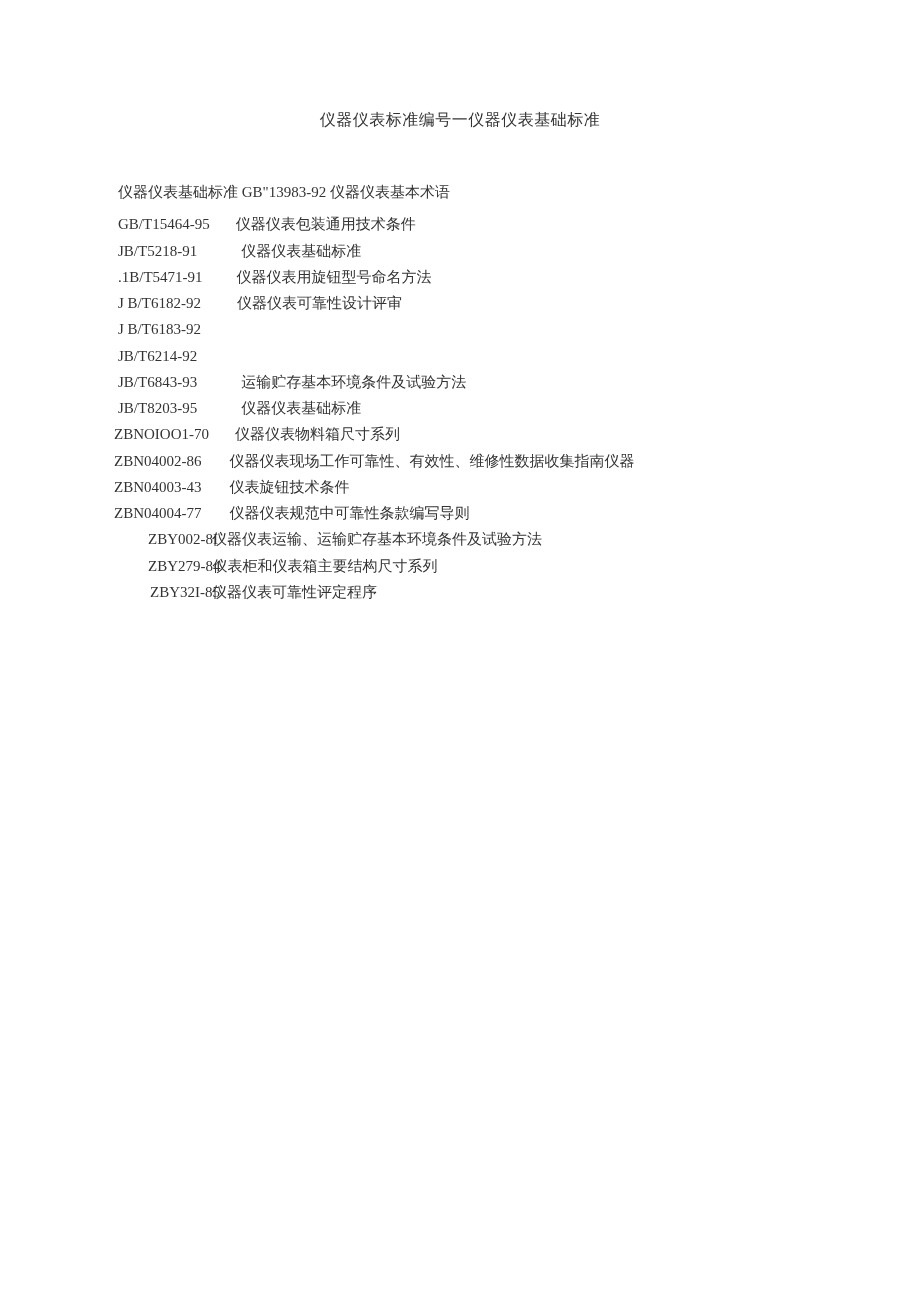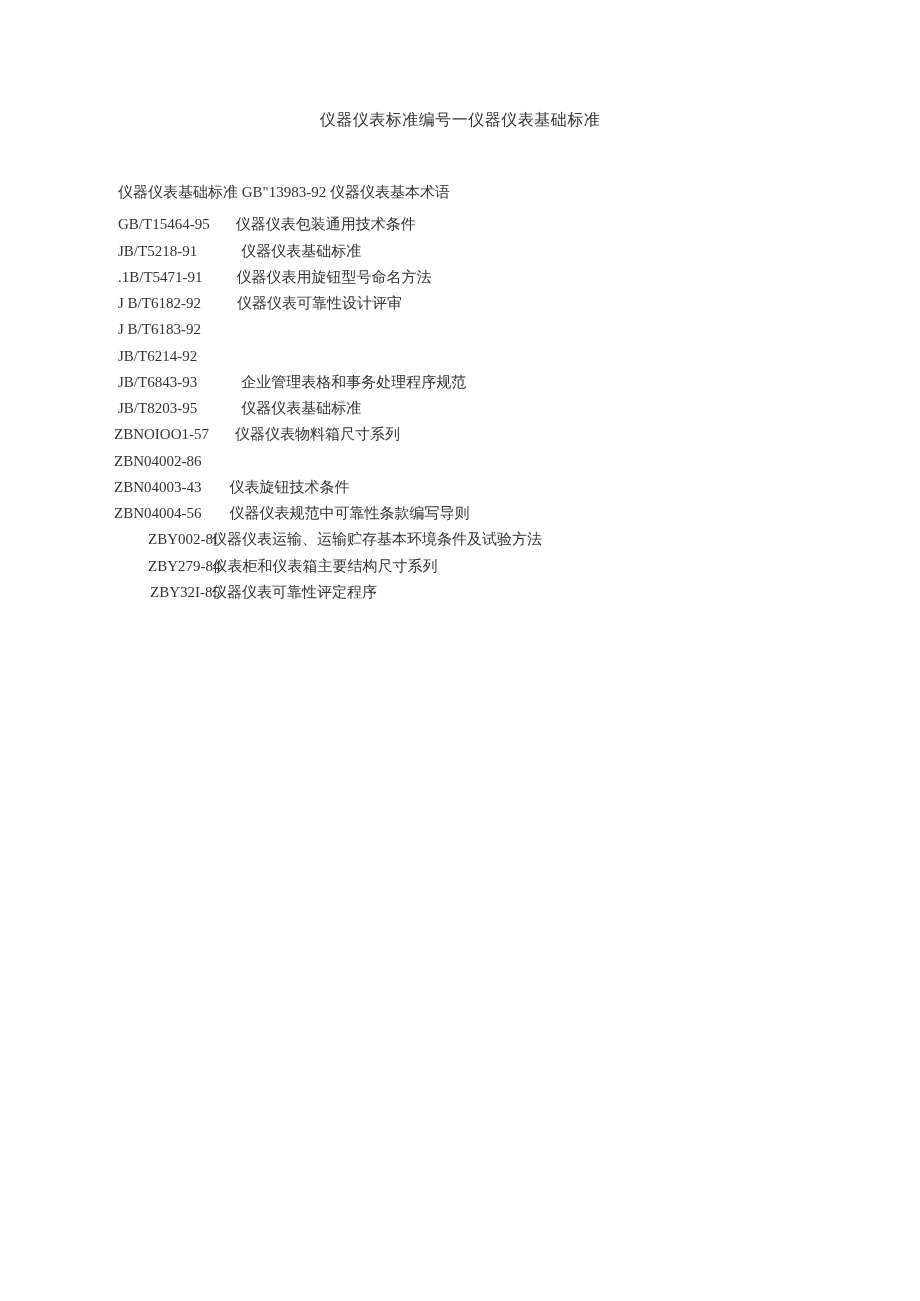--- a/index.html
+++ b/index.html
@@ -77,39 +77,40 @@
         <span class="desc" style="--gap: 36px;">仪器仪表可靠性设计评审</span>
       </div>
       <div class="row">
         <span class="code" style="--off: 0px;">J B/T6183-92</span>
       </div>
       <div class="row">
         <span class="code" style="--off: 0px;">JB/T6214-92</span>
       </div>
       <div class="row">
         <span class="code" style="--off: 0px;">JB/T6843-93</span>
-        <span class="desc" style="--gap: 44px;">企业管理表格和事务处理程序规范</span>
+        <span class="desc" style="--gap: 44px;">运输贮存基本环境条件及试验方法</span>
       </div>
       <div class="row">
         <span class="code" style="--off: 0px;">JB/T8203-95</span>
         <span class="desc" style="--gap: 44px;">仪器仪表基础标准</span>
       </div>
       <div class="row">
-        <span class="code" style="--off: -4px;">ZBNOIOO1-57</span>
+        <span class="code" style="--off: -4px;">ZBNOIOO1-70</span>
         <span class="desc" style="--gap: 22px;">仪器仪表物料箱尺寸系列</span>
       </div>
       <div class="row">
         <span class="code" style="--off: -4px;">ZBN04002-86</span>
+        <span class="desc" style="--gap: 24px;">仪器仪表现场工作可靠性、有效性、维修性数据收集指南仪器</span>
       </div>
       <div class="row">
         <span class="code" style="--off: -4px;">ZBN04003-43</span>
         <span class="desc" style="--gap: 24px;">仪表旋钮技术条件</span>
       </div>
       <div class="row">
-        <span class="code" style="--off: -4px;">ZBN04004-56</span>
+        <span class="code" style="--off: -4px;">ZBN04004-77</span>
         <span class="desc" style="--gap: 24px;">仪器仪表规范中可靠性条款编写导则</span>
       </div>
       <div class="row">
         <span class="code" style="--off: 30px;">ZBY002-8I</span>
         <span class="desc" style="--gap: 24px;">仪器仪表运输、运输贮存基本环境条件及试验方法</span>
       </div>
       <div class="row">
         <span class="code" style="--off: 30px;">ZBY279-84</span>
         <span class="desc" style="--gap: 22px;">仪表柜和仪表箱主要结构尺寸系列</span>
       </div>

